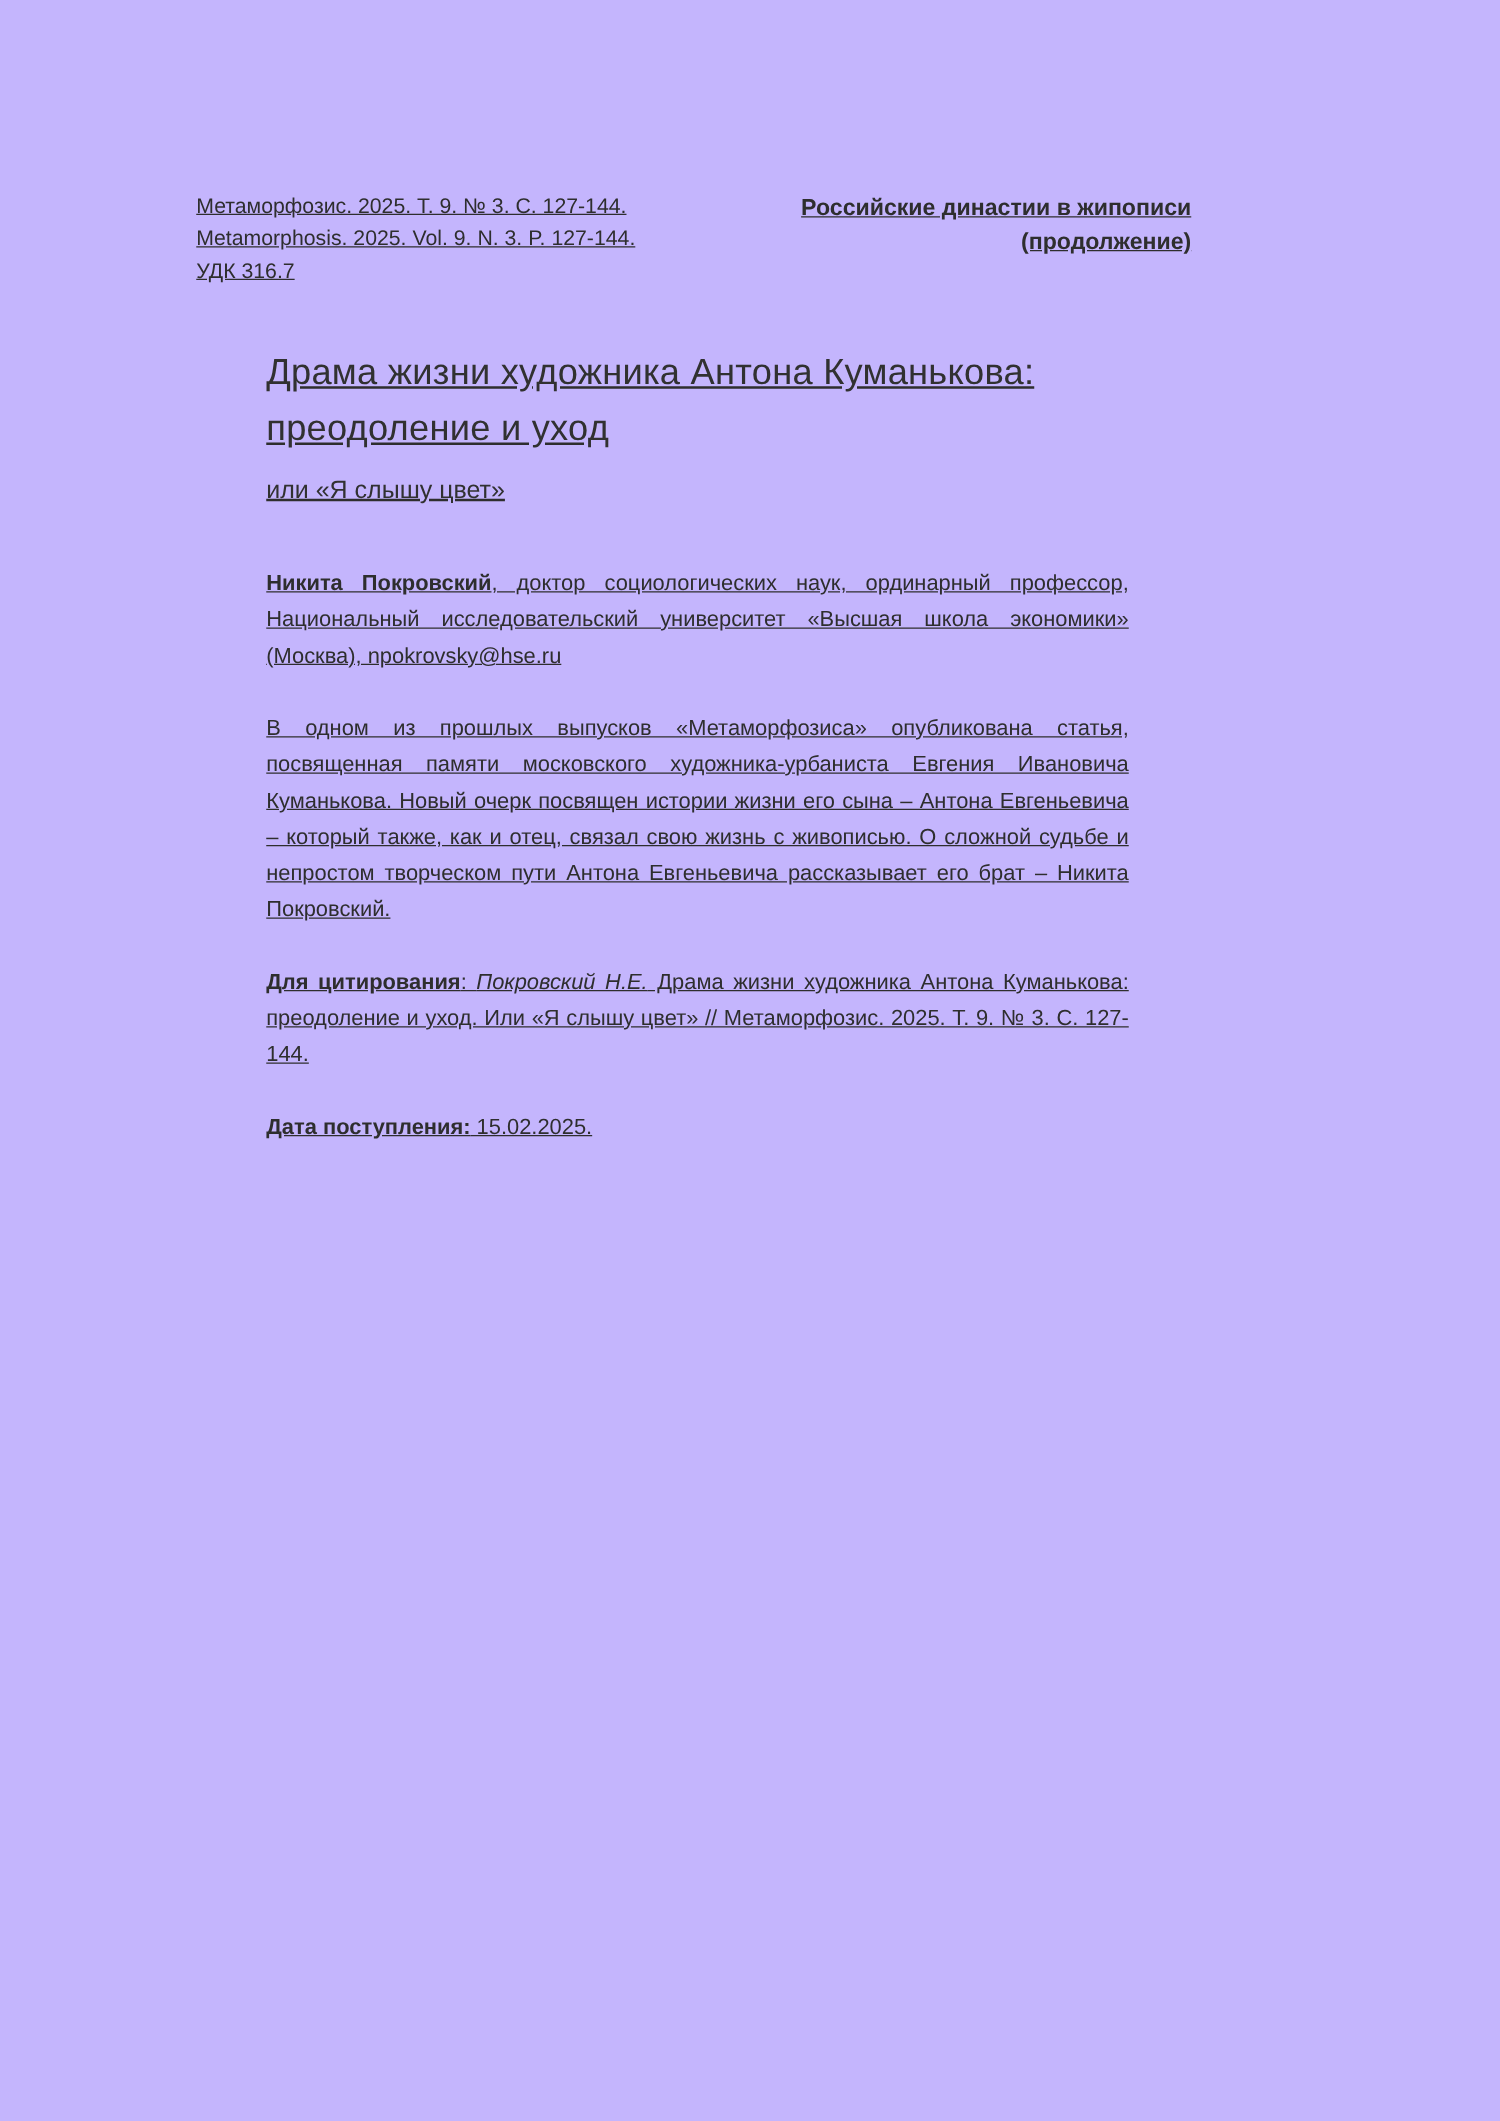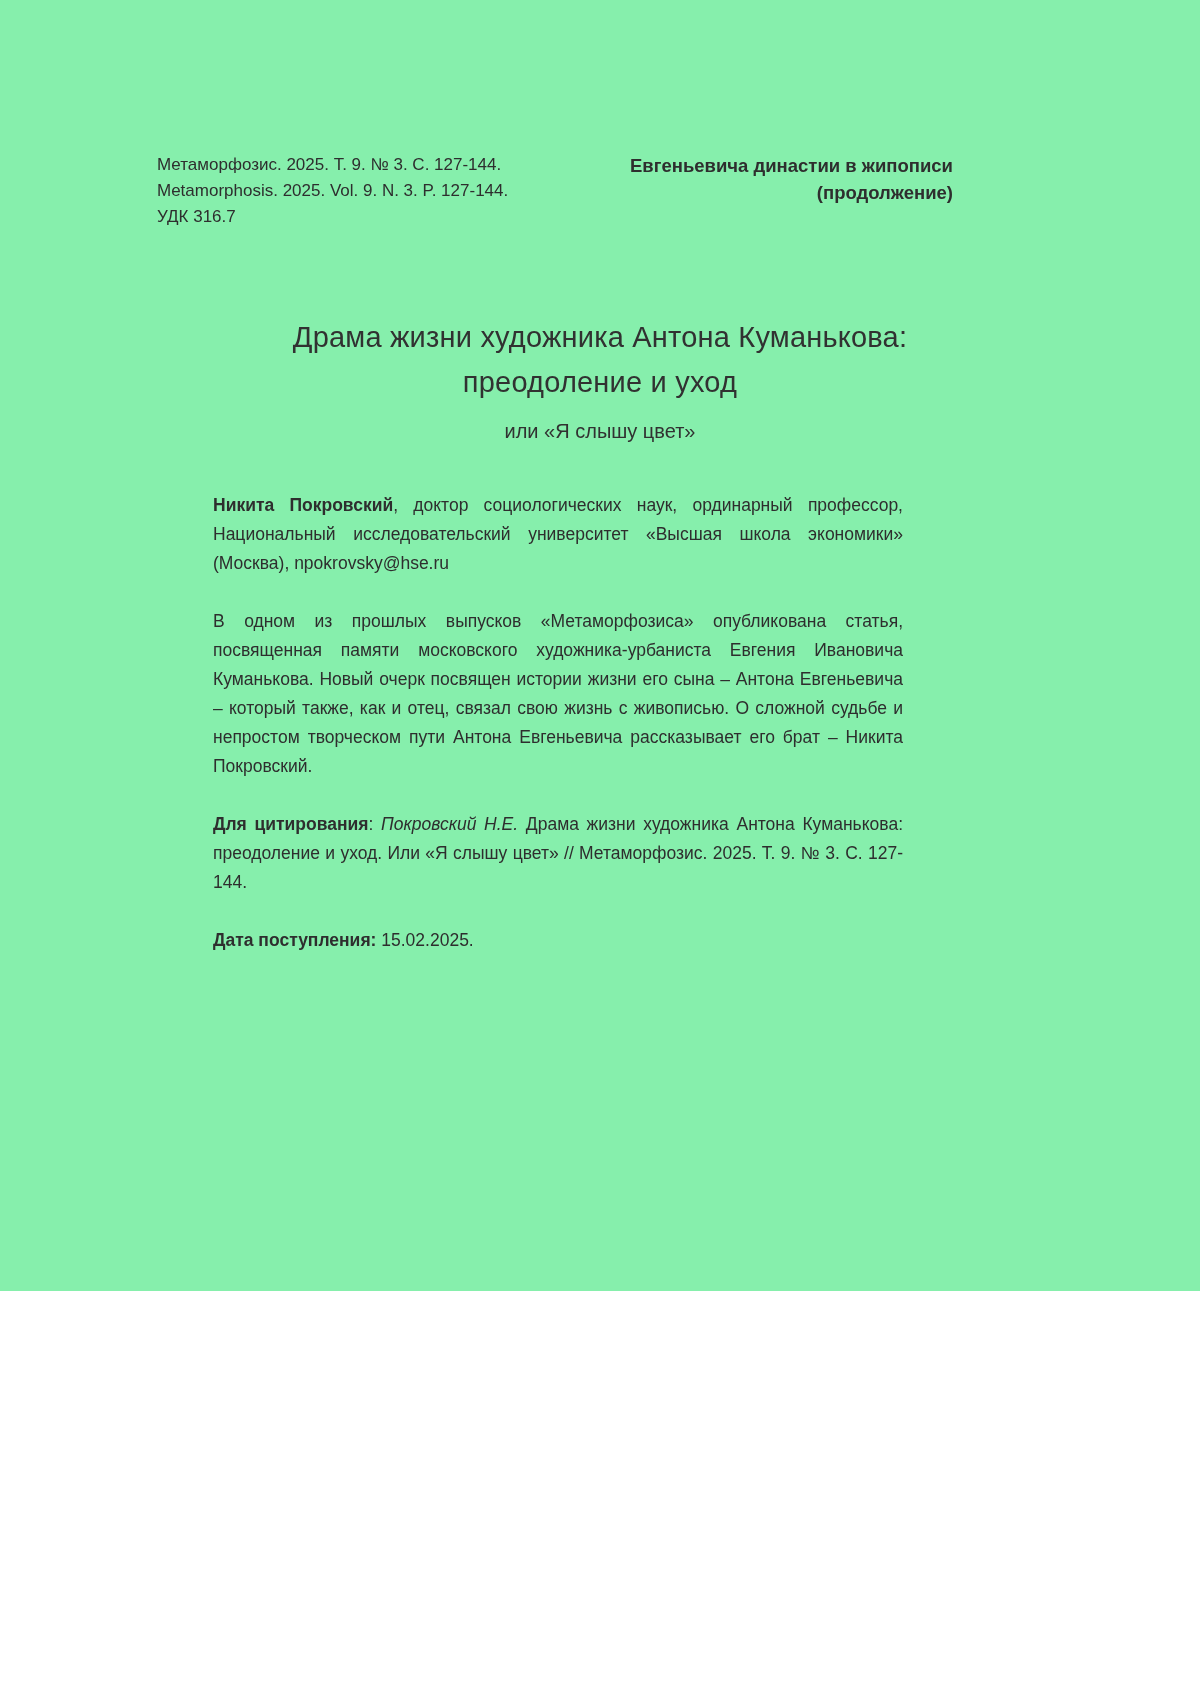--- a/index.html
+++ b/index.html
@@ -3,26 +3,27 @@
 <meta charset="utf-8">
 <style>
   html, body {
     margin: 0;
     padding: 0;
     background: #ffffff;
   }
   .page {
     position: relative;
     width: 1200px;
-    height: 1291px;
+    height: 1697px;
     margin: 0 auto;
-    background: #86efac;
+    background: #c4b5fd;
     font-family: "Liberation Sans", "DejaVu Sans", sans-serif;
     color: #2e2e2e;
     box-sizing: border-box;
+    text-decoration: underline;
   }
   
   .header {
     display: flex;
     justify-content: space-between;
     align-items: flex-start;
     padding: 152px 247px 0 157px;
   }
   .header-left {
     font-size: 17px;
@@ -33,22 +34,22 @@
   .header-right {
     text-align: right;
     font-size: 18.5px;
     line-height: 27px;
     font-weight: 700;
     color: #2e2e2e;
     white-space: nowrap;
   }
   
   .title-block {
-    margin: 85px 213px 0 213px;
-    text-align: center;
+    margin: 46px 213px 0 213px;
+    text-align: left;
   }
   .article-title {
     margin: 0;
     font-size: 29px;
     line-height: 45px;
     font-weight: 400;
     color: #313131;
     letter-spacing: 0.2px;
   }
   .article-subtitle {
@@ -81,21 +82,21 @@
 
 <div class="page">
 
   <div class="header">
     <div class="header-left">
       <div>Метаморфозис. 2025. Т. 9. № 3. С. 127-144.</div>
       <div>Metamorphosis. 2025. Vol. 9. N. 3. P. 127-144.</div>
       <div>УДК 316.7</div>
     </div>
     <div class="header-right">
-      <div>Евгеньевича династии в жипописи</div>
+      <div>Российские династии в жипописи</div>
       <div>(продолжение)</div>
     </div>
   </div>
 
   <div class="title-block">
     <h1 class="article-title">
       <span>Драма жизни художника Антона Куманькова:</span><br>
       <span>преодоление и уход</span>
     </h1>
     <div class="article-subtitle">или «Я слышу цвет»</div>

